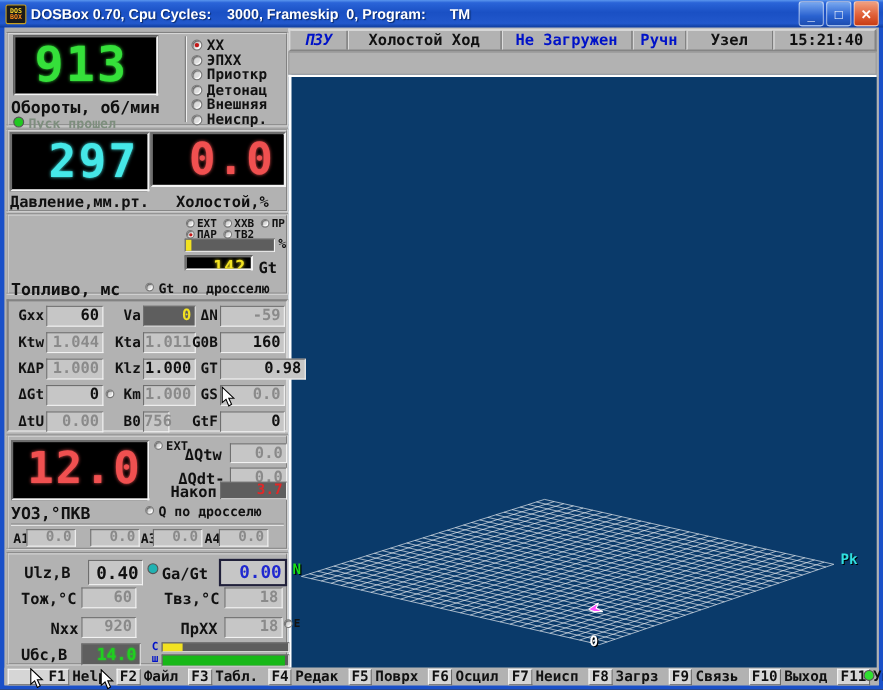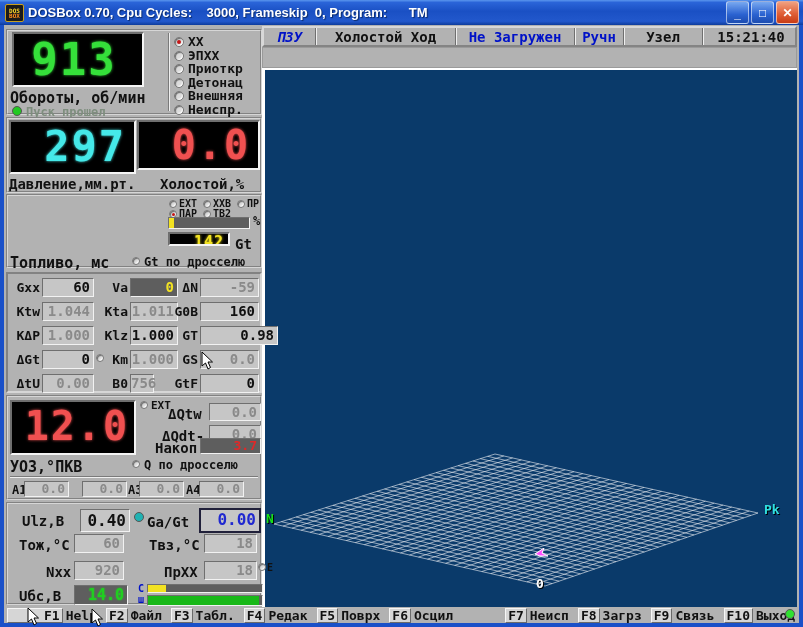--- a/index.html
+++ b/index.html
@@ -329,21 +329,21 @@
           </span>
           <span class="fkey">
             <span class="key" style="position: relative;">F5</span>
             <span class="" style="position: relative;">Поврх</span>
           </span>
           <span class="fkey">
             <span class="key" style="position: relative;">F6</span>
             <span class="" style="position: relative;">Осцил</span>
           </span>
           <span class="fkey">
-            <span class="key" style="position: relative; margin-left: 43px;">F7</span>
+            <span class="key" style="position: relative;">F7</span>
             <span class="" style="position: relative;">Неисп</span>
           </span>
           <span class="fkey">
             <span class="key" style="position: relative;">F8</span>
             <span class="" style="position: relative;">Загрз</span>
           </span>
           <span class="fkey">
             <span class="key" style="position: relative;">F9</span>
             <span class="" style="position: relative;">Связь</span>
           </span>

